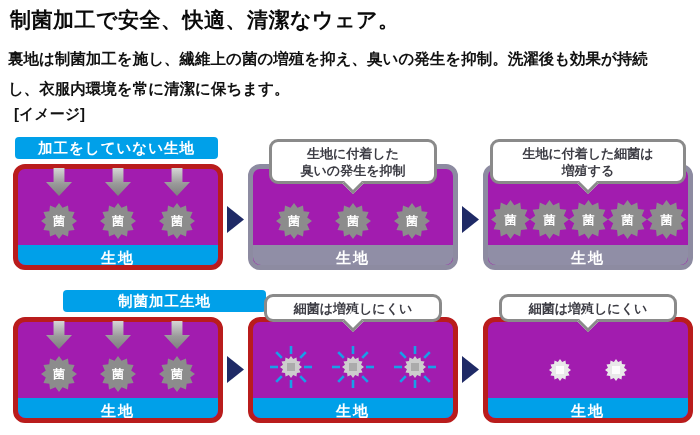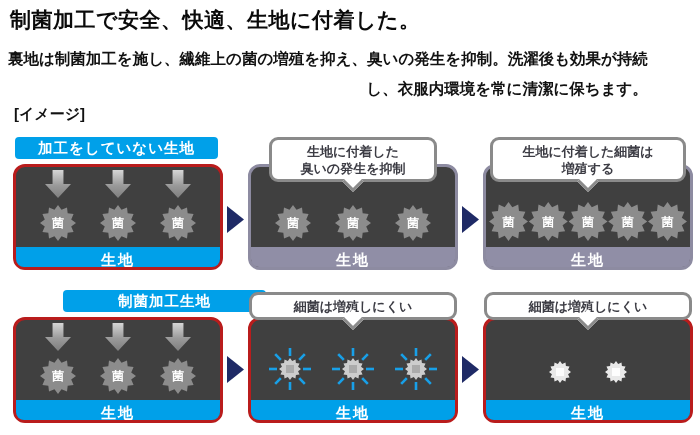--- a/index.html
+++ b/index.html
@@ -8,36 +8,36 @@
     position:relative; width:700px; height:435px; background:#ffffff;
     font-family:"Liberation Sans","DejaVu Sans",sans-serif; color:#111;
     overflow:hidden;
   }
   
   .title {
     position:absolute; left:10px; top:6px; font-size:21px; font-weight:800;
     letter-spacing:0.5px; color:#0a0a0a;
   }
   .body-text { position:absolute; left:8px; top:44px; font-size:15.5px; font-weight:600; }
-  .body-text .line { line-height:30px; white-space:nowrap;text-align:right; }
+  .body-text .line { line-height:30px; white-space:nowrap; }
   .image-label { position:absolute; left:14px; top:105px; font-size:15px; font-weight:700; }
 
   
   .pill {
     position:absolute; width:203px; height:22px; background:#00a0e9;
     border-radius:4px; color:#fff; font-size:14.5px; font-weight:800;
     text-align:center; line-height:22px; letter-spacing:1px;
   }
   .pill.r1 { left:15px; top:137px; }
   .pill.r2 { left:15px; top:290px;margin-left:48px; }
 
   
   .panel {
-    position:absolute; width:210px; height:106px; background:#404040;
-    border:3px solid #b91c1c; border-radius:12px;
+    position:absolute; width:210px; height:106px; background:#a21caf;
+    border:5px solid #b91c1c; border-radius:12px;
   }
   .panel.purple { border-color:#8d8ba1; }
   .r1row { top:164px; } .r2row { top:317px; }
   .c1 { left:13px; } .c2 { left:248px; } .c3 { left:483px; }
 
   .fabric-bar {
     position:absolute; left:0; right:0; bottom:0; height:20px;
     background:#00a0e9; border-radius:0 0 8px 8px;
     color:#fff; font-size:15px; font-weight:800; text-align:center;
     line-height:26px; letter-spacing:2px;
@@ -86,34 +86,34 @@
     font-size:13px; font-weight:800; color:#3c3c44; text-align:center;
     padding:3px 4px 2px; z-index:5; line-height:17px; white-space:nowrap;
   }
   .bubble.two { top:-30px; }
   .bubble.one { top:-28px; }
   .bubble .tail {
     position:absolute; left:50%; bottom:-10px; width:15px; height:15px;
     background:#fff; transform:translateX(-50%) rotate(45deg);
     border-right:3px solid #8a8a8a; border-bottom:3px solid #8a8a8a;
   }
-  .w168 { width:168px; } .w196 { width:196px; } .w178 { width:208px; }
+  .w168 { width:168px; } .w196 { width:196px; } .w178 { width:178px; }
 
   
   .tri {
     position:absolute; width:17px; height:27px; background:#1f2a66;
     clip-path:polygon(0 0,100% 50%,0 100%);
   }
 </style>
 </head>
 <body>
 
 <div class="canvas">
 
-  <h1 class="title">制菌加工で安全、快適、生地に付着した。</h1>
+  <h1 class="title">制菌加工で安全、快適、清潔なウェア。</h1>
 
   <div class="body-text">
     <div class="line">裏地は制菌加工を施し、繊維上の菌の増殖を抑え、臭いの発生を抑制。洗濯後も効果が持続</div>
     <div class="line">し、衣服内環境を常に清潔に保ちます。</div>
   </div>
 
   <div class="image-label">[イメージ]</div>
 
   <div class="pill r1">加工をしていない生地</div>
 

